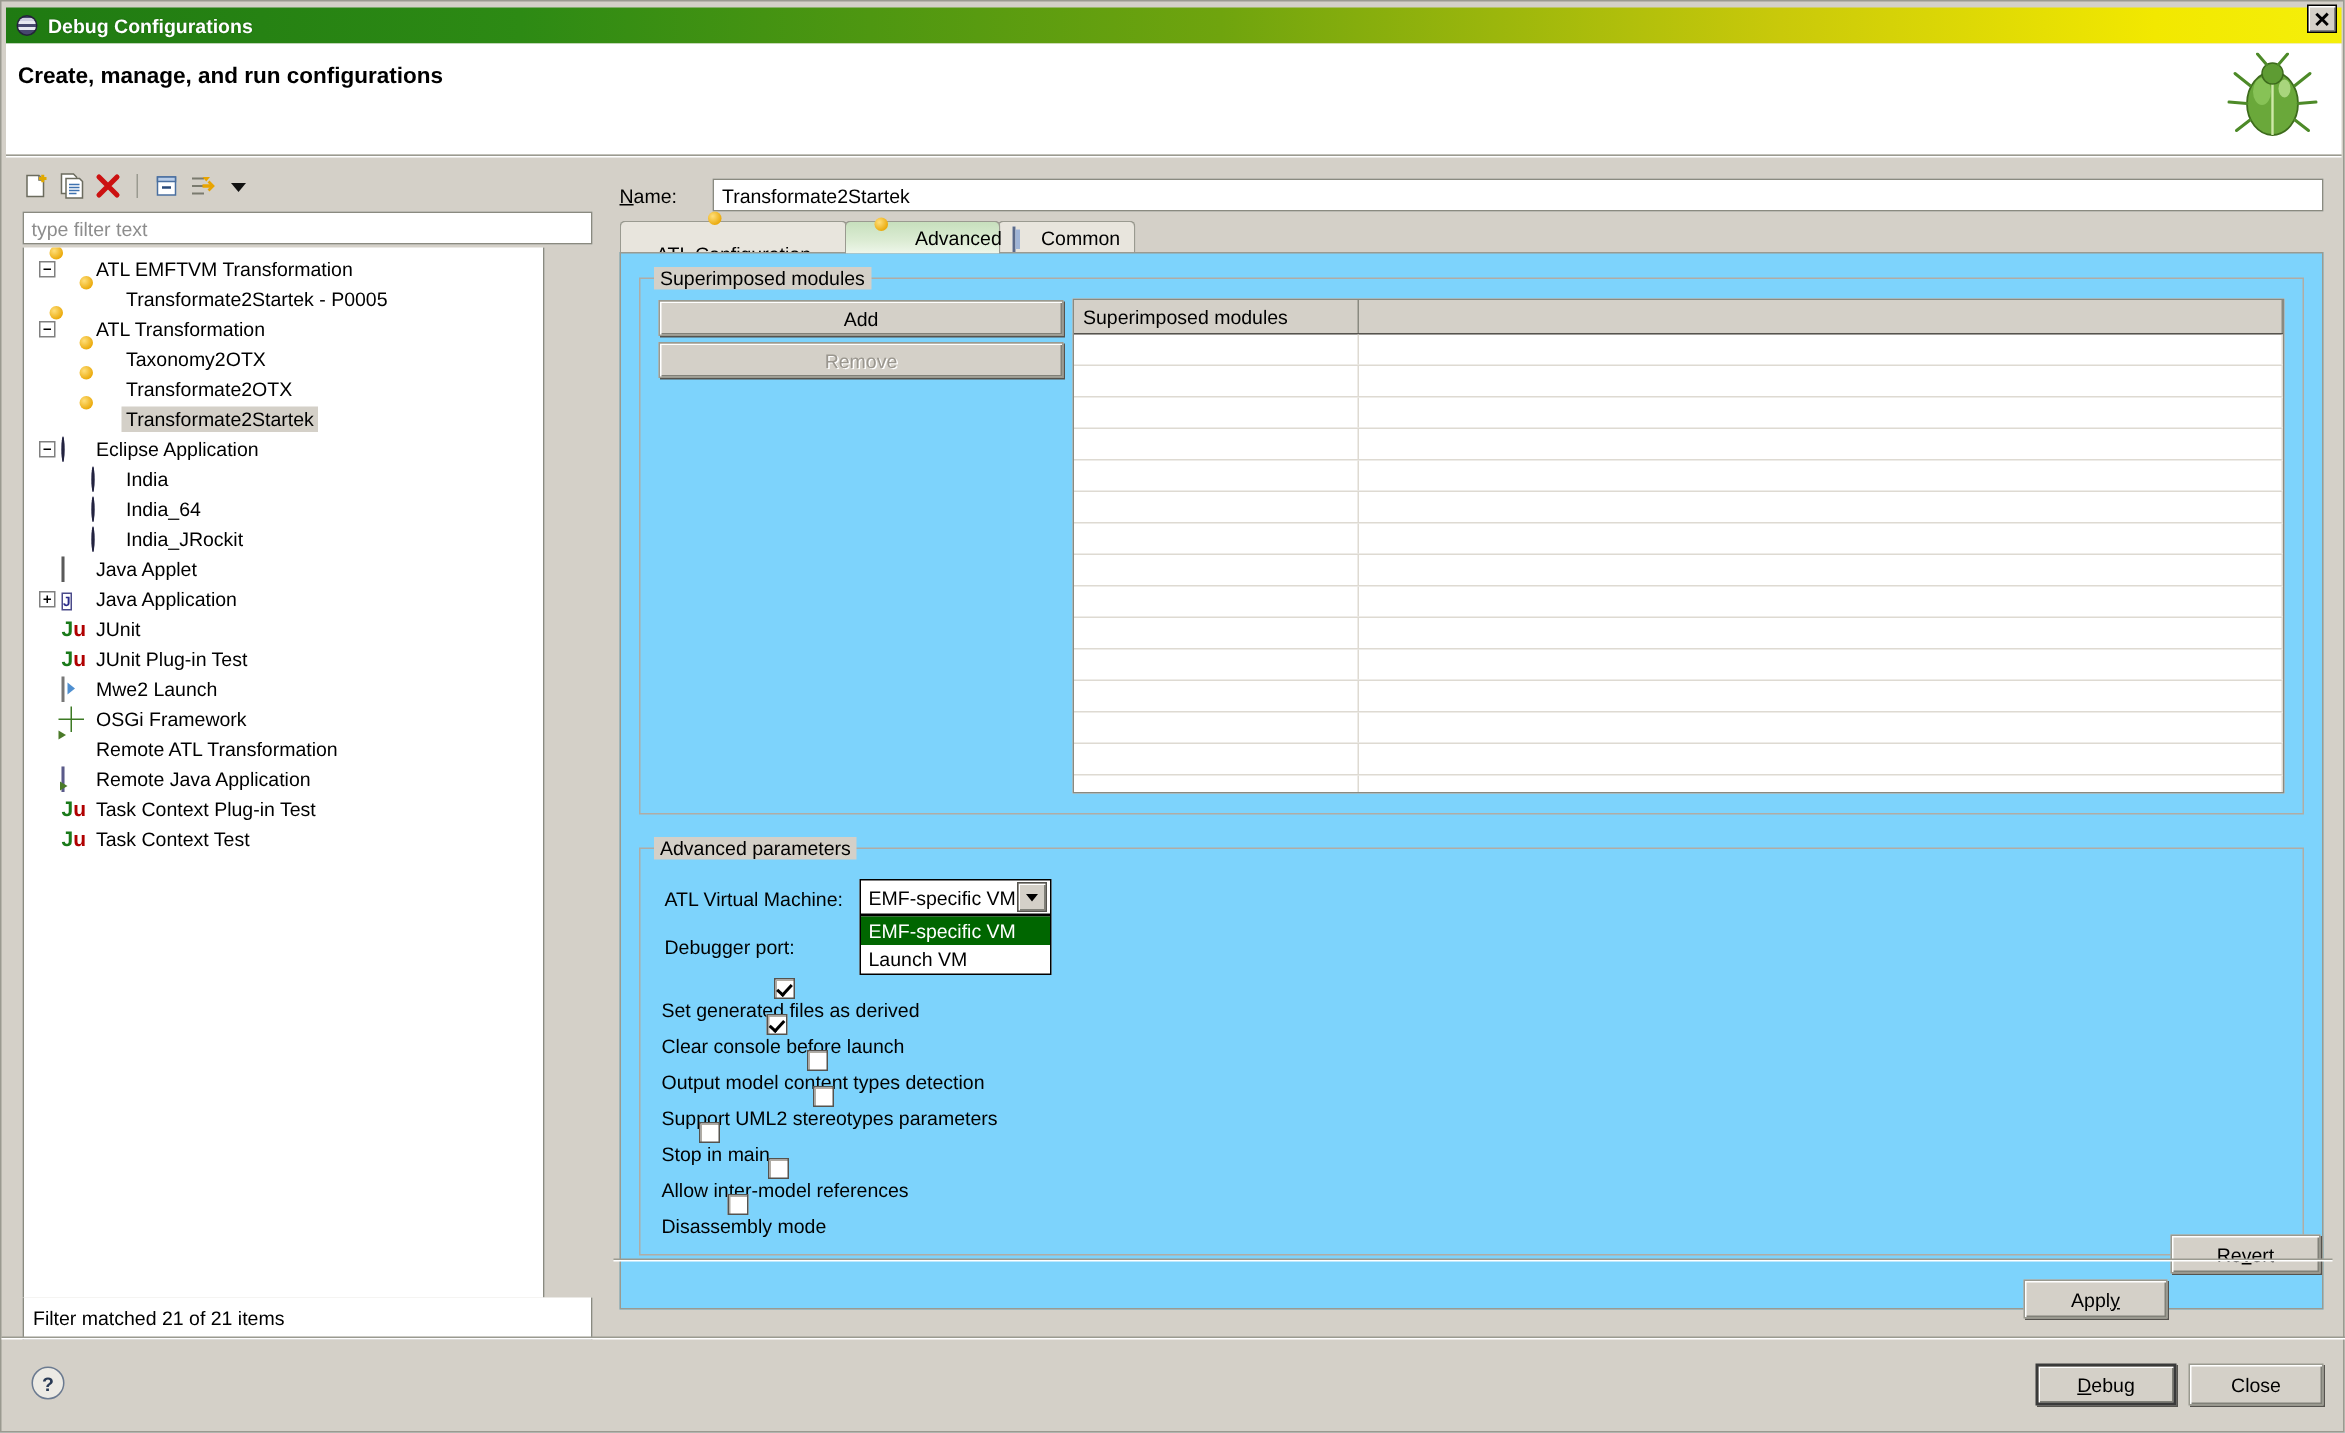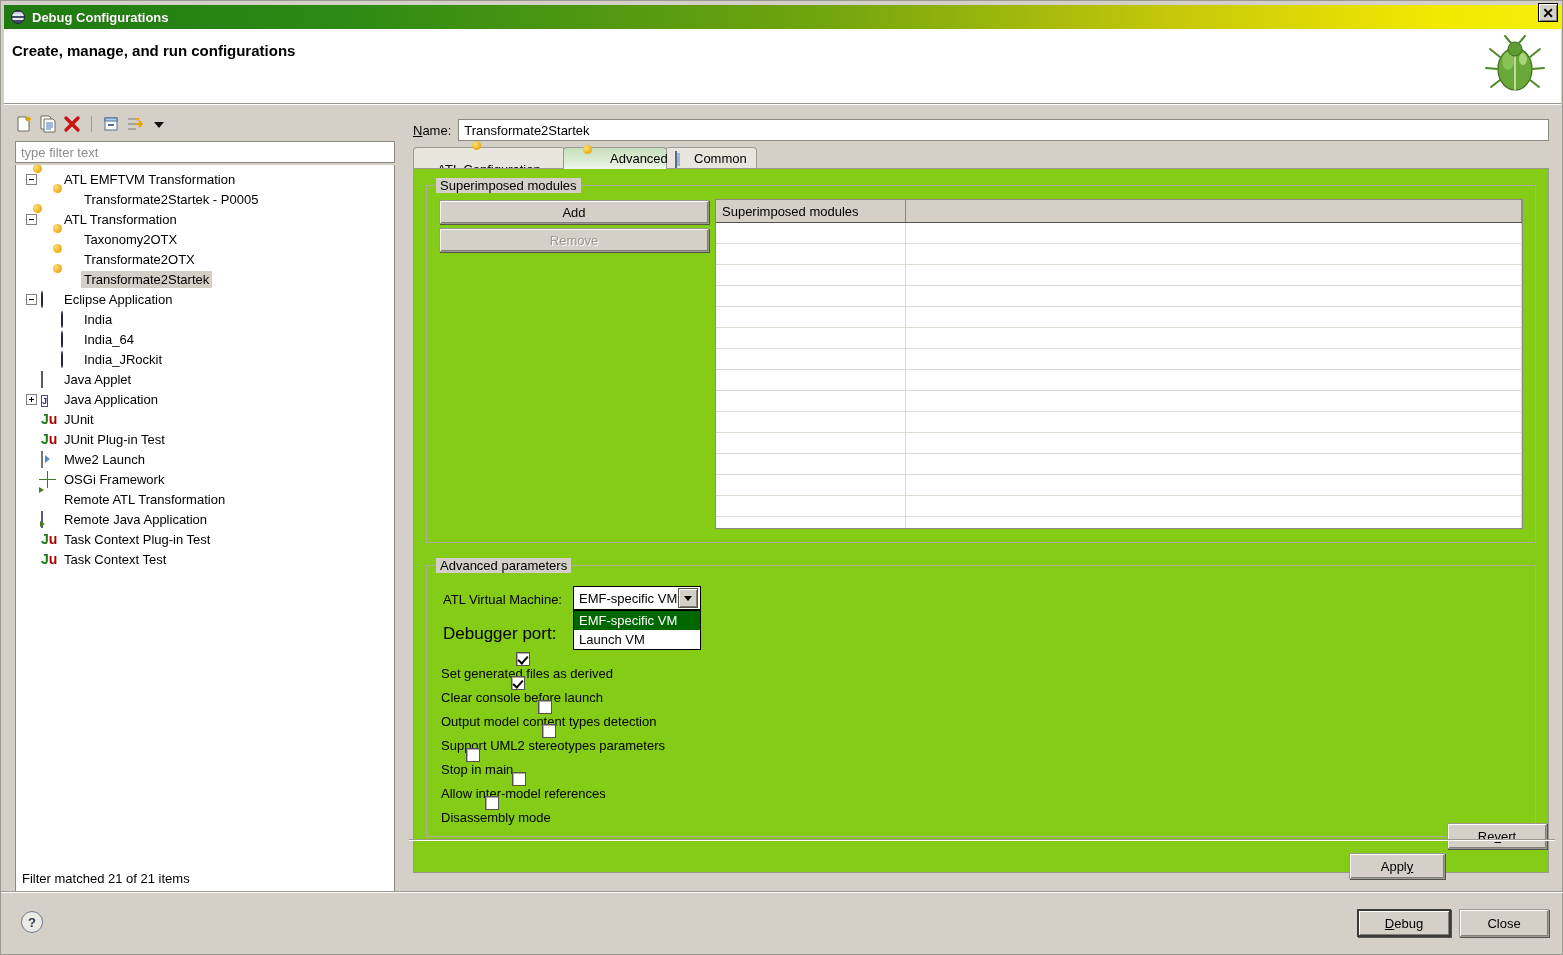--- a/index.html
+++ b/index.html
@@ -104,21 +104,21 @@
     background: #fff;
     border: 1px solid #8a8a80;
     box-sizing: border-box;
     display: flex; align-items: center;
     padding-left: 5px;
     color: #8d8d8d;
     font-size: 13px;
   }
   .tree {
     position: absolute; left: 6px; top: 54px;
-    width: 380px; height: 700px;
+    width: 348px; height: 700px;
     background: #fff;
     border-left: 1px solid #8a8a80;
     border-right: 1px solid #8a8a80;
     box-sizing: border-box;
     overflow: hidden;
     padding-top: 4px;
   }
   .status-bar {
     position: absolute; left: 6px; top: 754px;
     width: 380px; height: 28px;
@@ -231,21 +231,21 @@
   
   .right-pane {
     position: absolute; left: 408px; top: 110px;
     width: 1146px; height: 778px;
     box-sizing: border-box;
   }
   .name-row {
     position: absolute; left: 4px; top: 8px; width: 1136px; height: 22px;
     display: flex; align-items: center;
   }
-  .name-label { font-size: 13px; margin-right: 7px; text-align: right; }
+  .name-label { font-size: 13px; margin-right: 24px; text-align: right; }
   .name-label u { text-decoration: underline; }
   .name-input {
     flex: 1; height: 22px; background: #fff;
     border: 1px solid #8a8a80; box-sizing: border-box;
     display: flex; align-items: center; padding-left: 5px; font-size: 13px;
   }
 
   
   .tabs {
     position: absolute; left: 4px; top: 36px; width: 1136px; height: 22px;
@@ -274,21 +274,21 @@
   .ic-common::before {
     content: ""; position: absolute; left: 1px; top: 1px; width: 3px; bottom: 1px; background: #9fb4d6;
   }
   .ic-common::after {
     content: ""; position: absolute; left: 5px; top: 2px; right: 1px; height: 1px;
     background: #8094b8; box-shadow: 0 3px 0 #8094b8, 0 6px 0 #8094b8;
   }
 
   .tab-body {
     position: absolute; left: 4px; top: 57px; width: 1136px; height: 705px;
-    background: #84cc16;
+    background: #7dd3fc;
     border: 1px solid #9a9a90;
     box-sizing: border-box;
   }
 
   
   .group {
     position: absolute;
     border: 1px solid #b0aca4;
     box-sizing: border-box;
   }
@@ -733,21 +733,21 @@
 
         <span style="position:absolute; left:16px; top:26px; font-size:13px;">ATL Virtual Machine:</span>
 
         <div class="combo" style="left:146px; top:20px; width:128px;">
           <span class="cval">EMF-specific VM</span>
           <span class="carrow">
               <span class="tri"></span>
             </span>
         </div>
 
-        <span style="position:absolute; left:16px; top:58px; font-size:17px;">Debugger port:</span>
+        <span style="position:absolute; left:16px; top:58px; font-size:13px;">Debugger port:</span>
 
         <div class="dropdown" style="left:146px; top:44px; width:128px;" id="vmdd">
             <div class="dd-item sel">EMF-specific VM</div>
             <div class="dd-item">Launch VM</div>
           </div>
 
         <div id="cblist">
             <div class="cbrow" style="left: 14px; top: 86px;">
               <span class="cbox on"></span>
               <span>Set generated files as derived</span>

